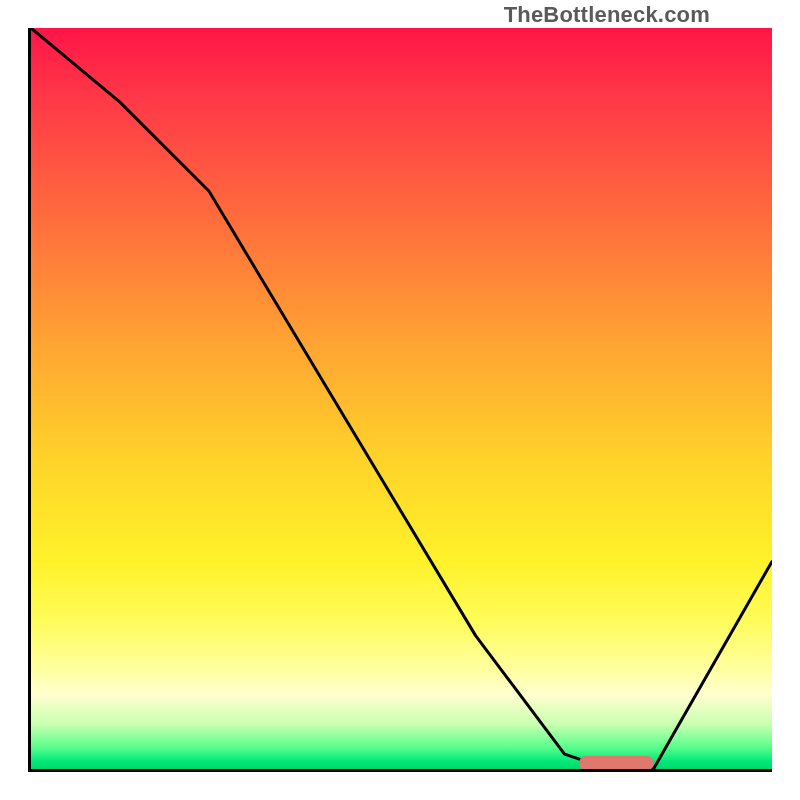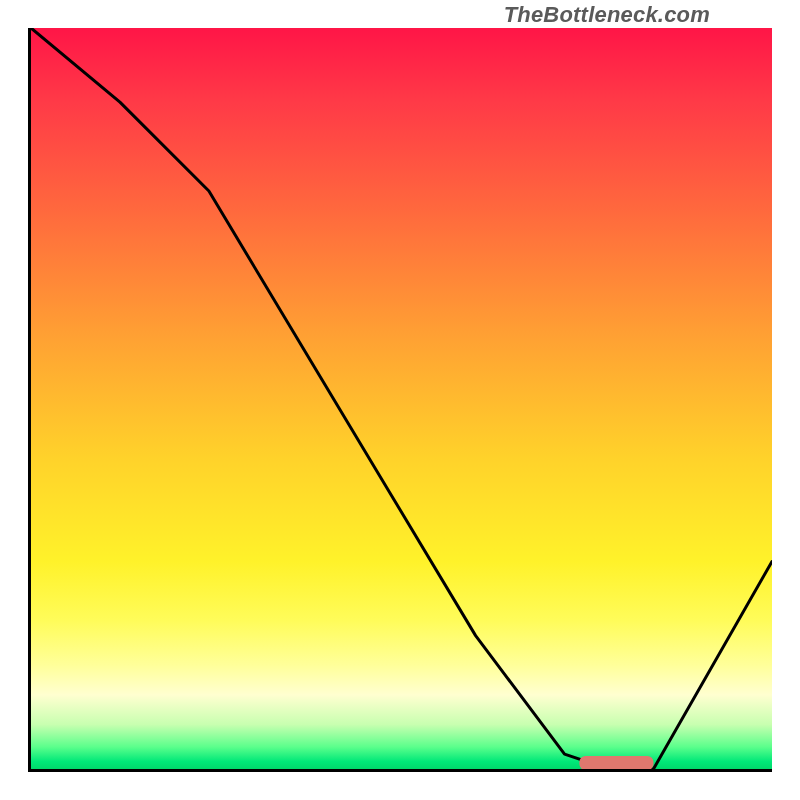--- a/index.html
+++ b/index.html
@@ -8,21 +8,20 @@
     width: 800px;
     height: 800px;
     background: #ffffff;
     font-family: Arial, Helvetica, sans-serif;
   }
   .frame {
     position: relative;
     width: 720px;
     height: 800px;
     box-sizing: border-box;
-    font-style: italic;
   }
   .watermark {
     position: absolute;
     top: 2px;
     right: 10px;
     font-size: 22px;
     font-weight: 600;
     color: #5a5a5a;
     letter-spacing: 0.2px;
     z-index: 50;

